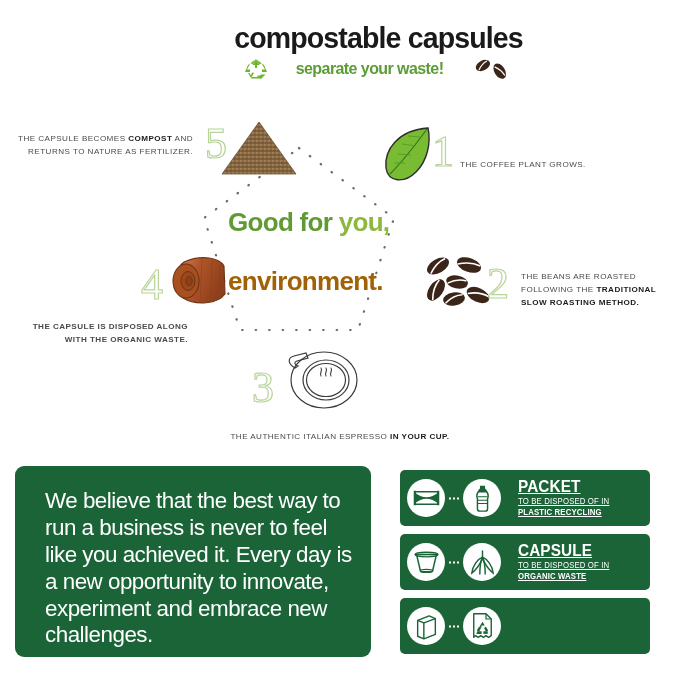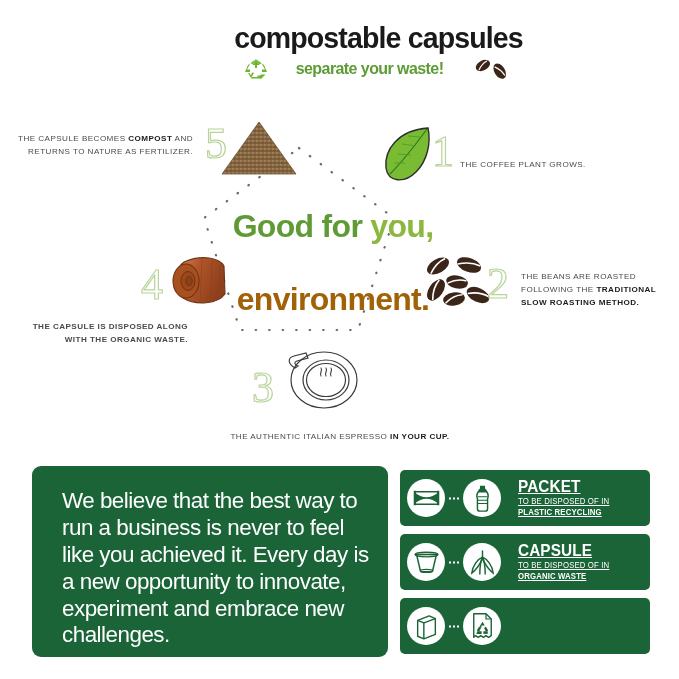--- a/index.html
+++ b/index.html
@@ -84,35 +84,35 @@
     text-transform: uppercase;
   }
   .cycle-caption b { color: #1c1c1c; font-weight: bold; }
 
   
   #center-text {
     position: absolute;
     left: 228px;
     top: 108px;
     width: 210px;
-    text-align: center;
-    font-size: 32px;
+    text-align: left;
+    font-size: 26px;
     font-weight: bold;
     line-height: 1.14;
     letter-spacing: -0.7px;
   }
   .grn1 { color: #8cb83f; }
   .grn2 { color: #5f9a34; }
   .grn3 { color: #2f7d32; }
   .grn4 { color: #a16207; }
 
   
   #quote-box {
     position: absolute;
-    left: 32px;
+    left: 15px;
     top: 466px;
     width: 356px;
     height: 191px;
     background: #1a6437;
     border-radius: 9px;
     box-sizing: border-box;
     padding: 22px 12px 0 30px;
   }
   #quote-text {
     color: #ffffff;

